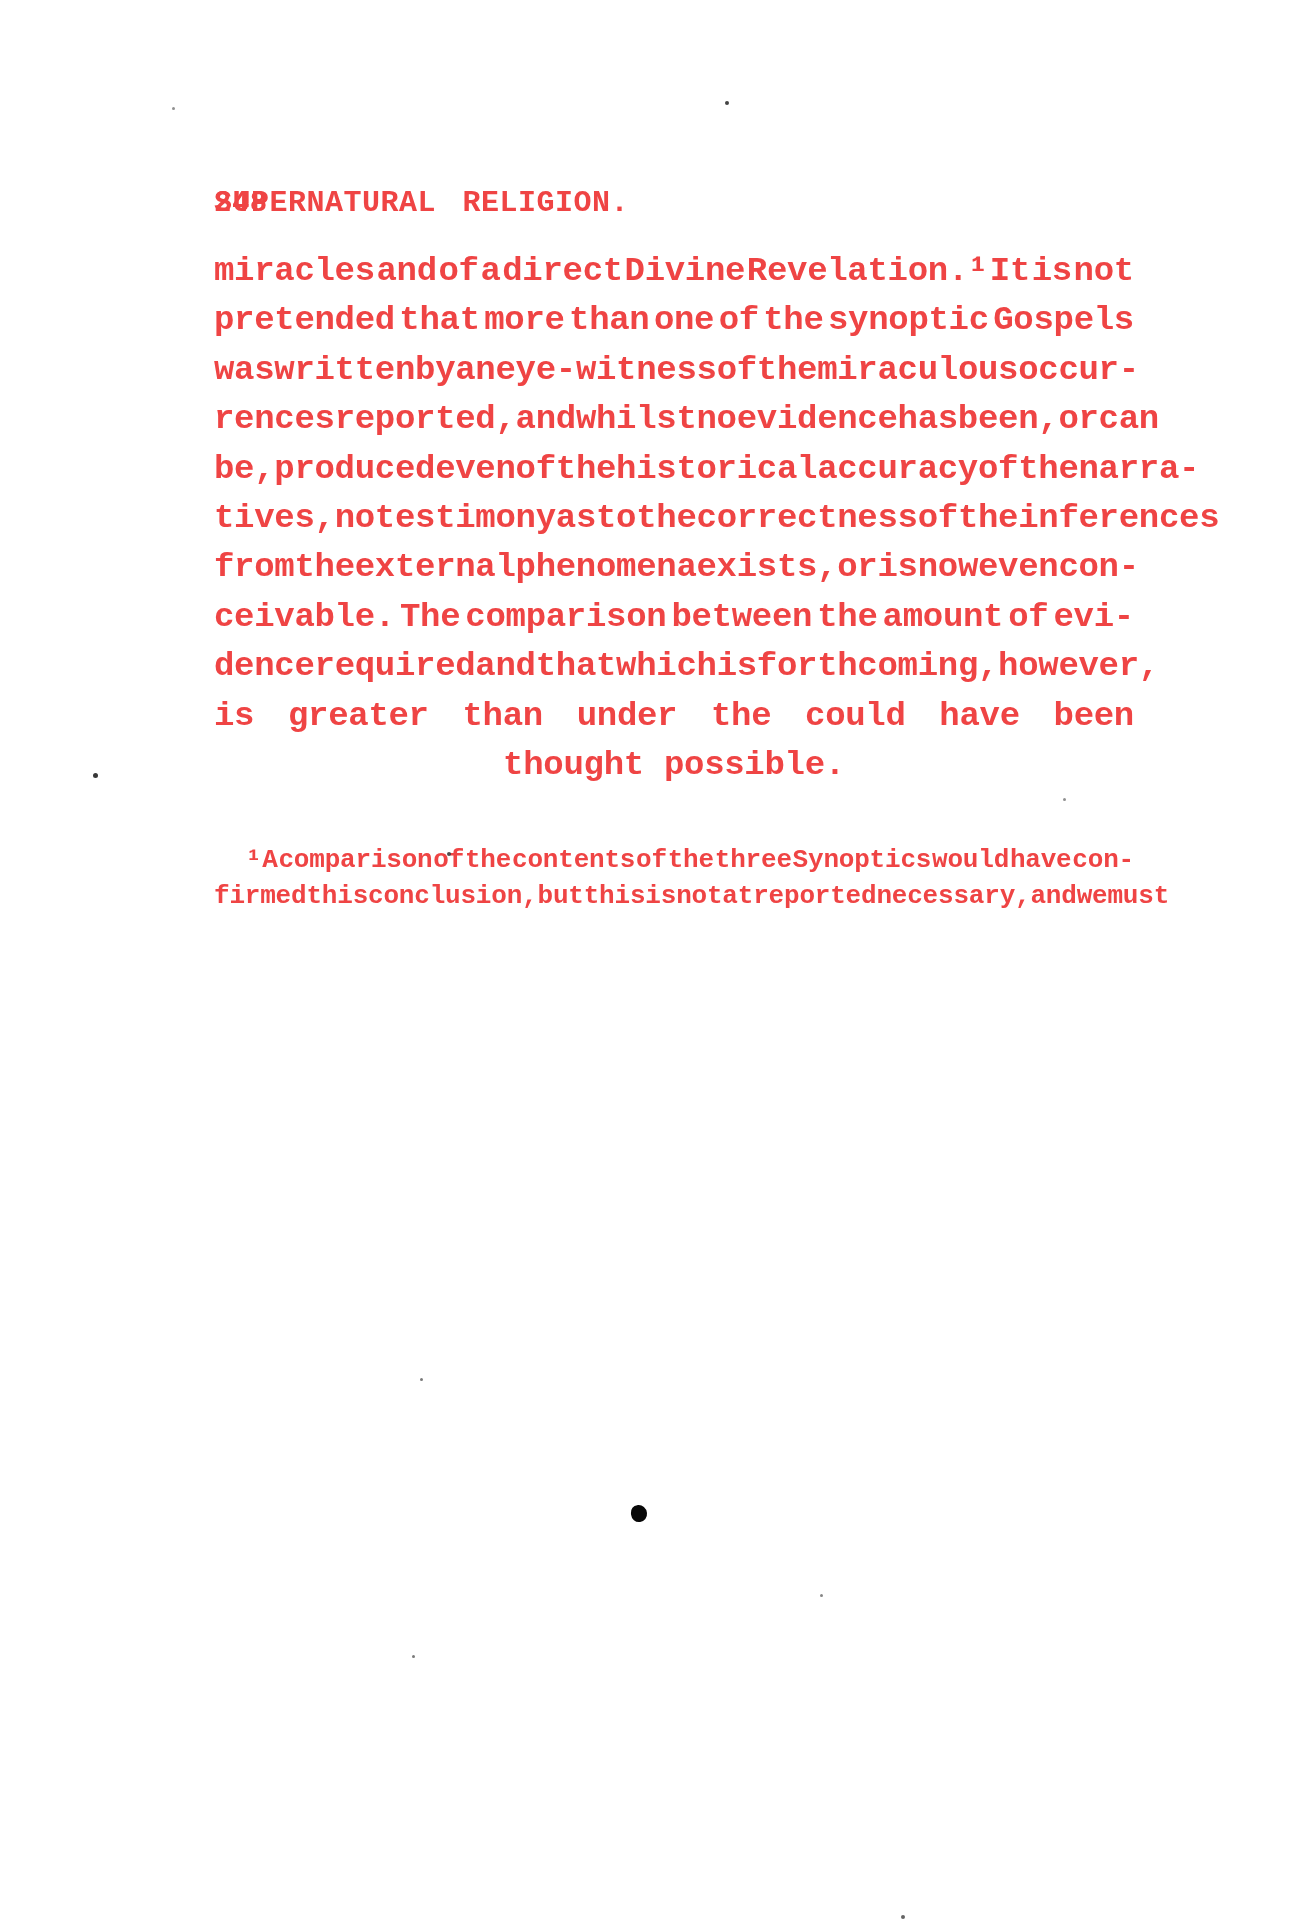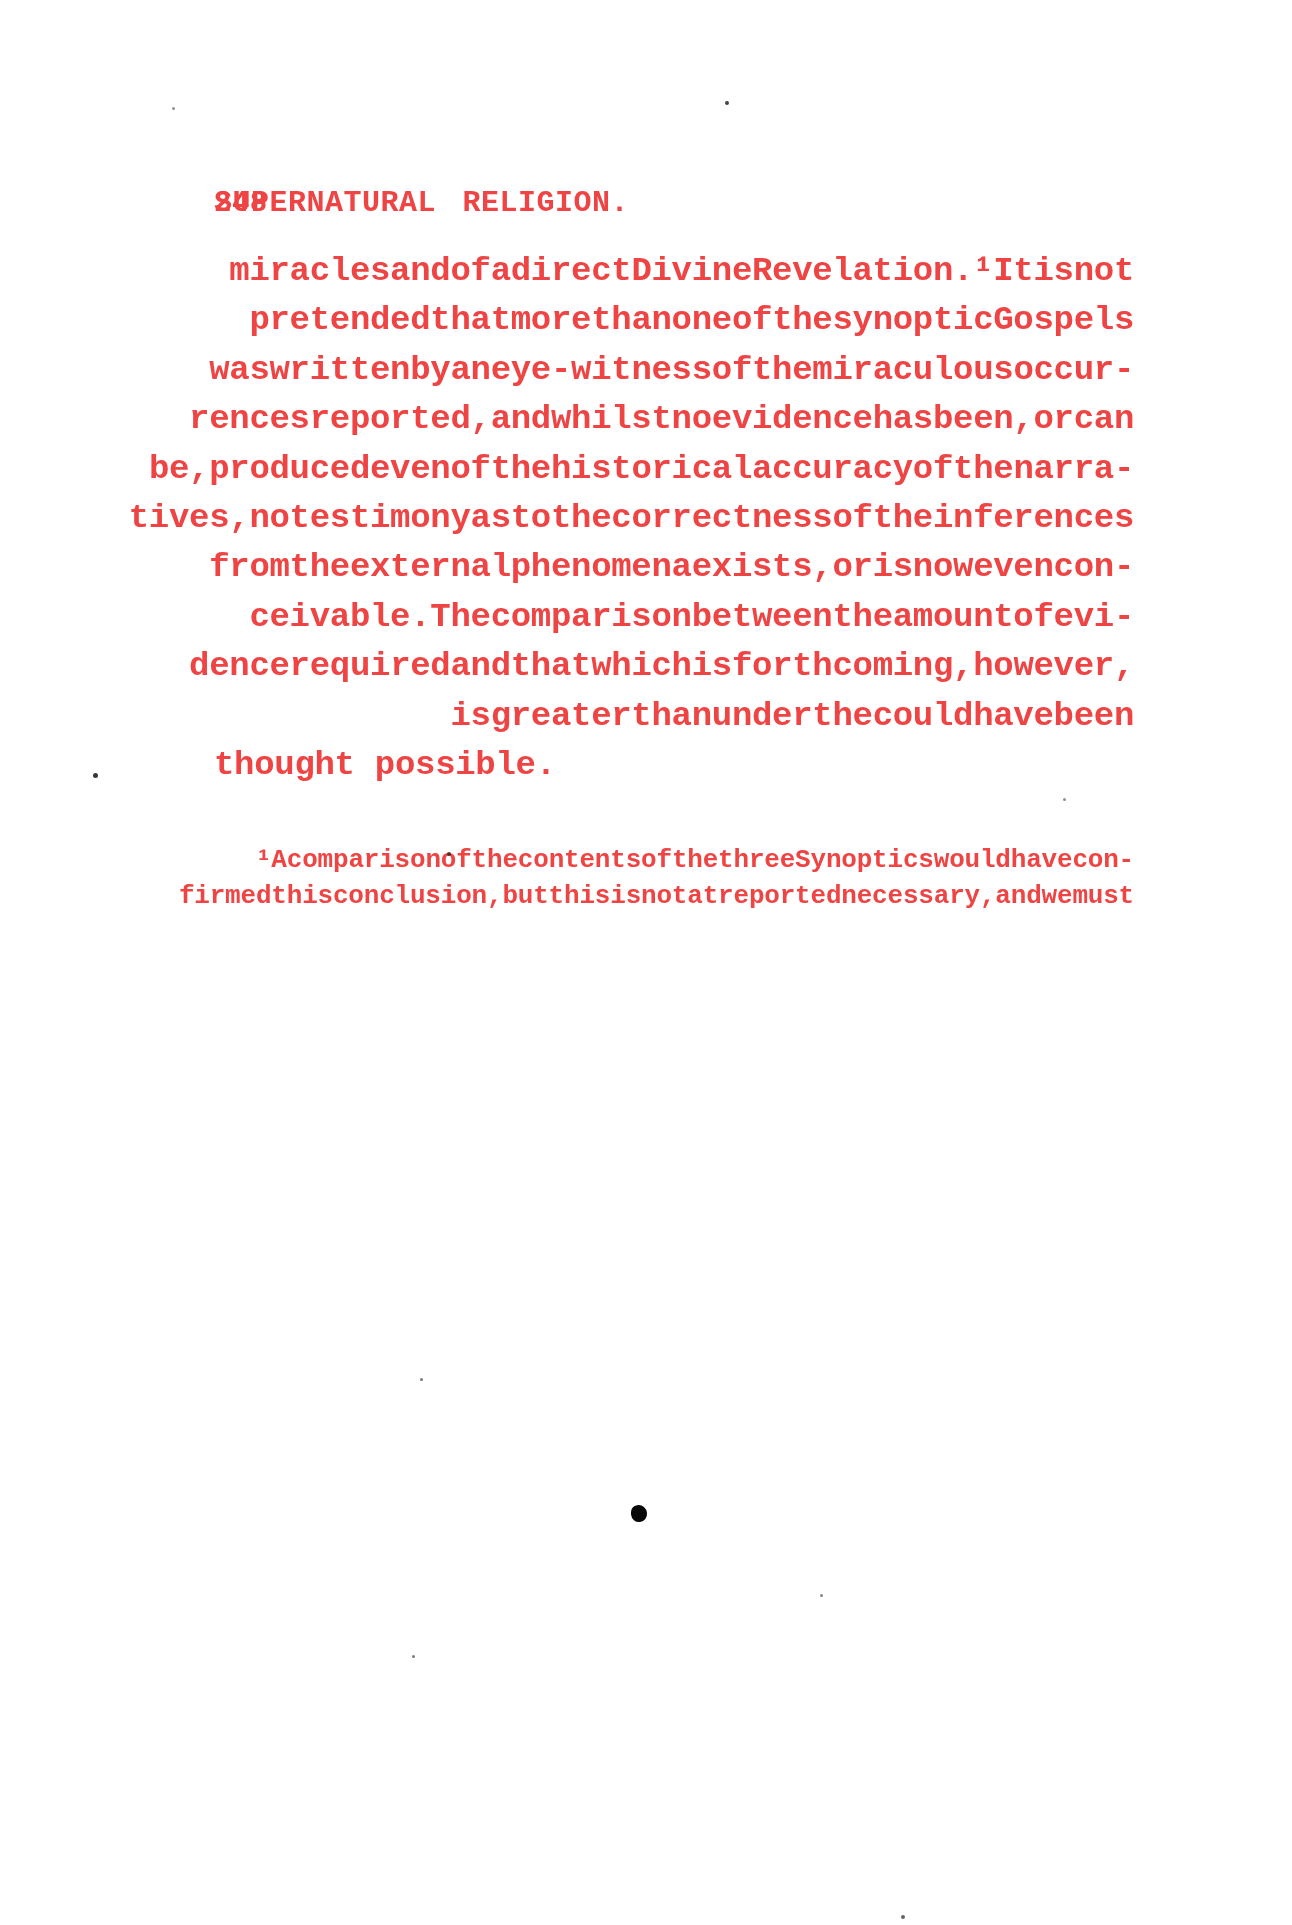--- a/index.html
+++ b/index.html
@@ -62,28 +62,29 @@
     width: 920px;
     font-size: 26px;
     font-weight: bold;
     letter-spacing: -0.2px;
   }
   .footnote .line { height: 36px; }
   .footnote .line.indent { padding-left: 32px; }
   
   .line.just {
     display: flex;
-    justify-content: flex-end;
+    justify-content: space-between;
     align-items: baseline;
     white-space: nowrap;
   }
   .line.just span { white-space: pre; }
   .line.left {
     display: block;
     white-space: pre;
+    text-align: center;
   }
   
   .ink-blot {
     position: absolute;
     background: #080808;
     border-radius: 46% 54% 50% 50%;
     transform: rotate(-6deg);
   }
   .ink-speck {
     position: absolute;

